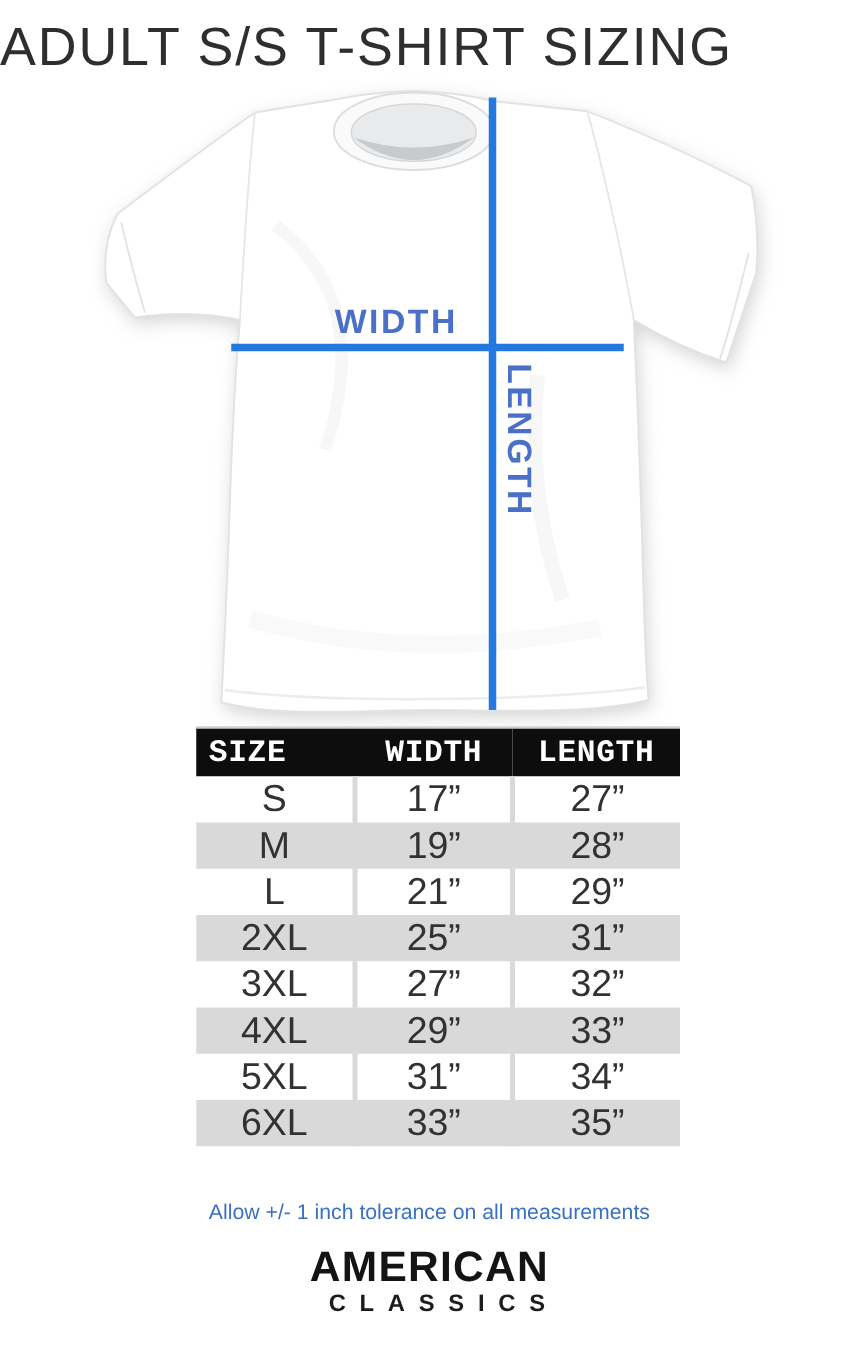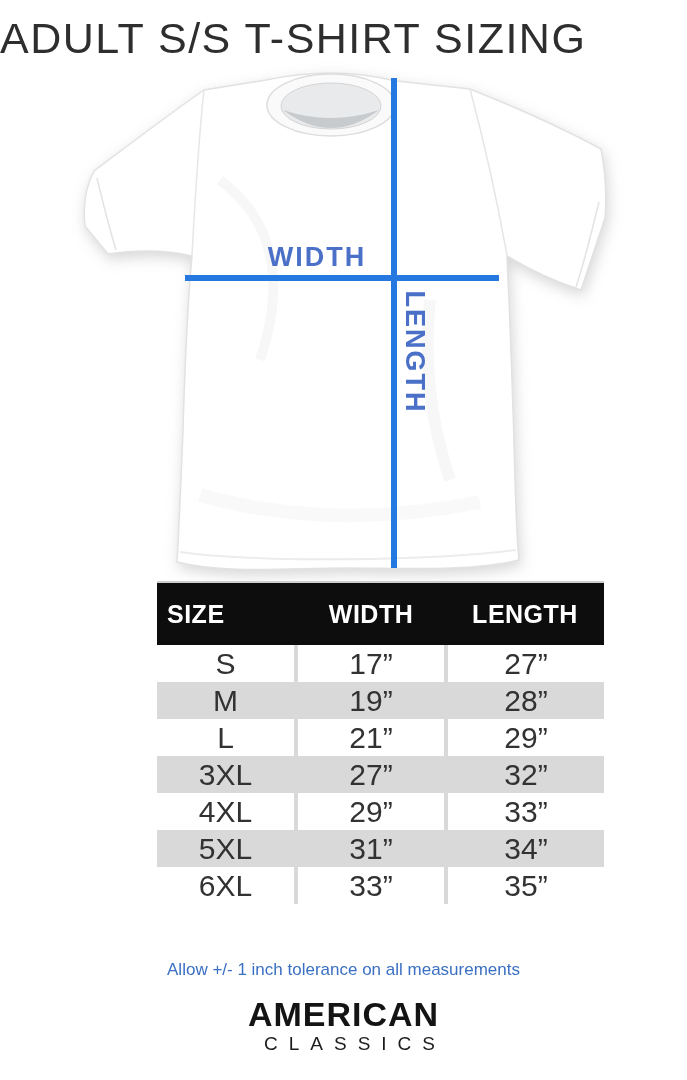--- a/index.html
+++ b/index.html
@@ -28,42 +28,42 @@
 
   
   .size-table{
     position:absolute;top:581px;left:157px;width:377px;
     border-collapse:collapse;border-spacing:0;table-layout:fixed;
     border-top:2px solid #cfcfcf;
   }
   .size-table th{
     background:var(--table-header-bg,#0D0D0D);color:#ffffff;
     height:38px;font-size:25px;font-weight:700;letter-spacing:0.5px;
-    text-align:center;padding:12px;
+    text-align:center;padding:0;font-family:Liberation Mono, monospace;
   }
   .size-table th.col-size{text-align:left;padding-left:10px;width:117px}
   .size-table th.col-width{width:126px}
   .size-table th.col-length{width:134px}
   .size-table td{
     height:37px;text-align:center;font-size:30px;font-weight:300;
     color:#323232;padding:0;line-height:1;
   }
   .size-table tbody tr:nth-child(even){background:var(--table-stripe,#D9D9D9)}
   .size-table td + td{border-left:4px solid var(--table-stripe,#D9D9D9)}
 
   
   .note{
     position:absolute;top:960px;left:0;width:687px;text-align:center;
     font-size:17px;font-weight:normal;color:var(--note-text,#3A70C3);
   }
 
   
   .brand{position:absolute;top:996px;left:0;width:687px;text-align:center;color:#141414}
   .brand-name{font-size:34px;font-weight:700;letter-spacing:1px;line-height:36px}
-  .brand-sub{font-size:19px;font-weight:400;letter-spacing:11px;padding-left:23px;line-height:24px;color:#1c1c1c}
+  .brand-sub{font-size:19px;font-weight:700;letter-spacing:11px;padding-left:23px;line-height:24px;color:#1c1c1c}
 </style>
 </head>
 <body>
 
 <div class="title">ADULT S/S T-SHIRT SIZING</div>
 
 <div class="figure">
   <svg viewBox="0 0 687 521" width="687" height="521">
     <g class="shirt-group">
 
@@ -129,20 +129,25 @@
         <td>M</td>
         <td>19”</td>
         <td>28”</td>
       </tr>
       <tr>
         <td>L</td>
         <td>21”</td>
         <td>29”</td>
       </tr>
       <tr>
+        <td>2XL</td>
+        <td>25”</td>
+        <td>31”</td>
+      </tr>
+      <tr>
         <td>3XL</td>
         <td>27”</td>
         <td>32”</td>
       </tr>
       <tr>
         <td>4XL</td>
         <td>29”</td>
         <td>33”</td>
       </tr>
       <tr>

